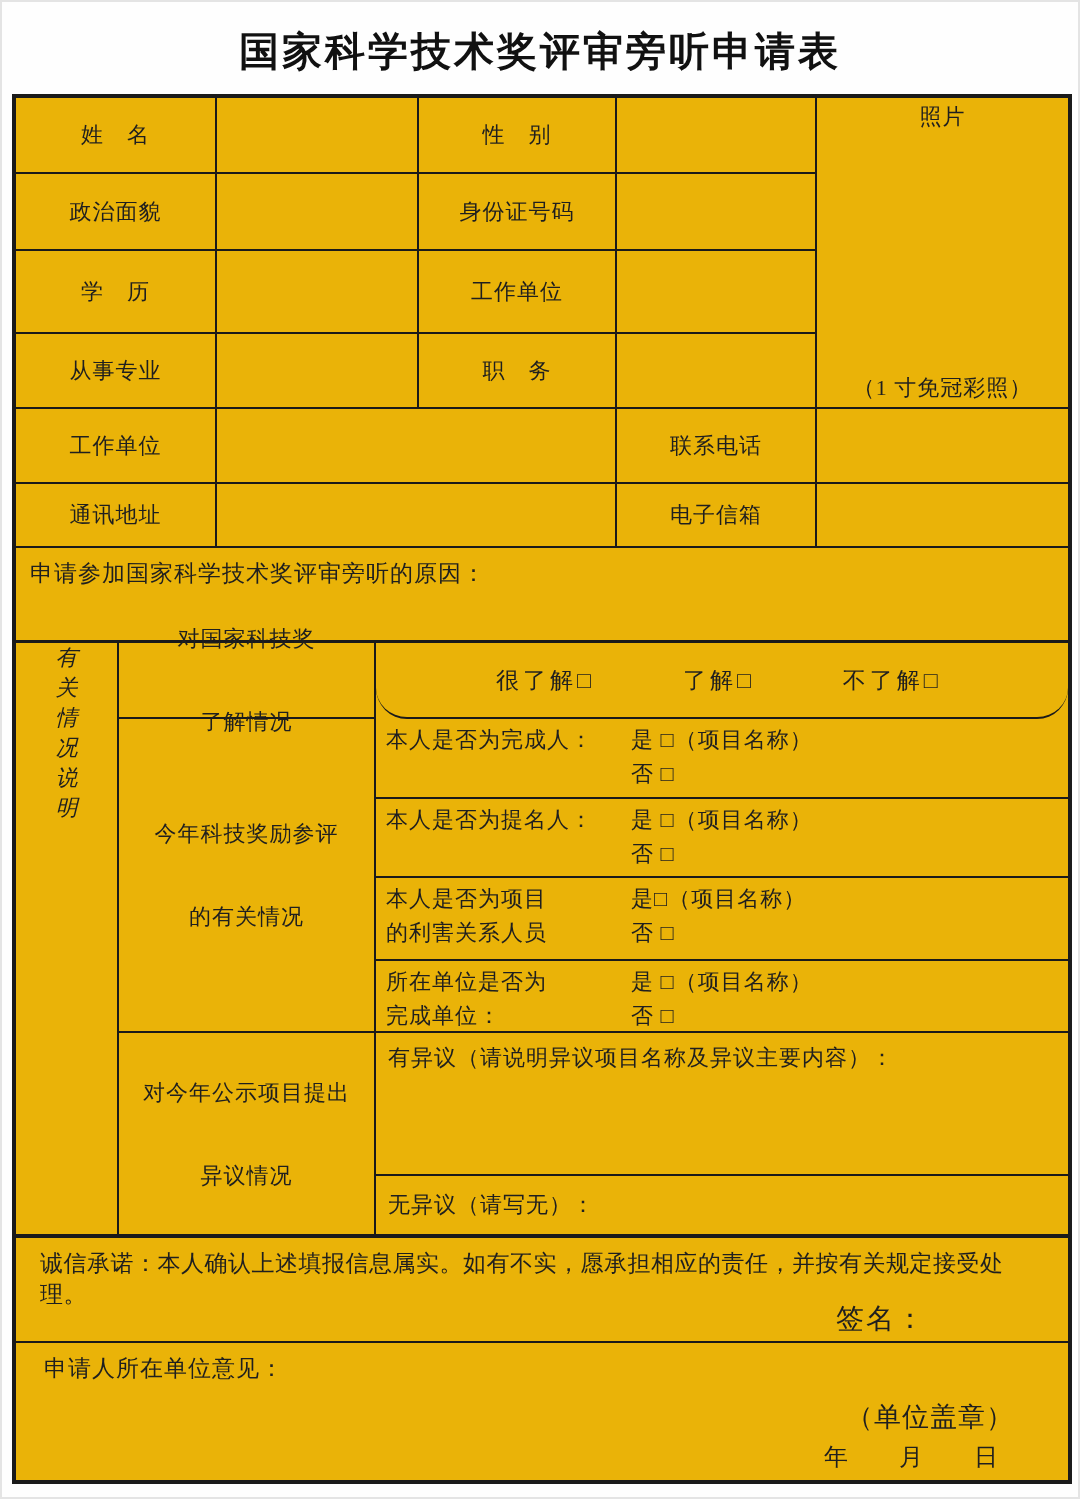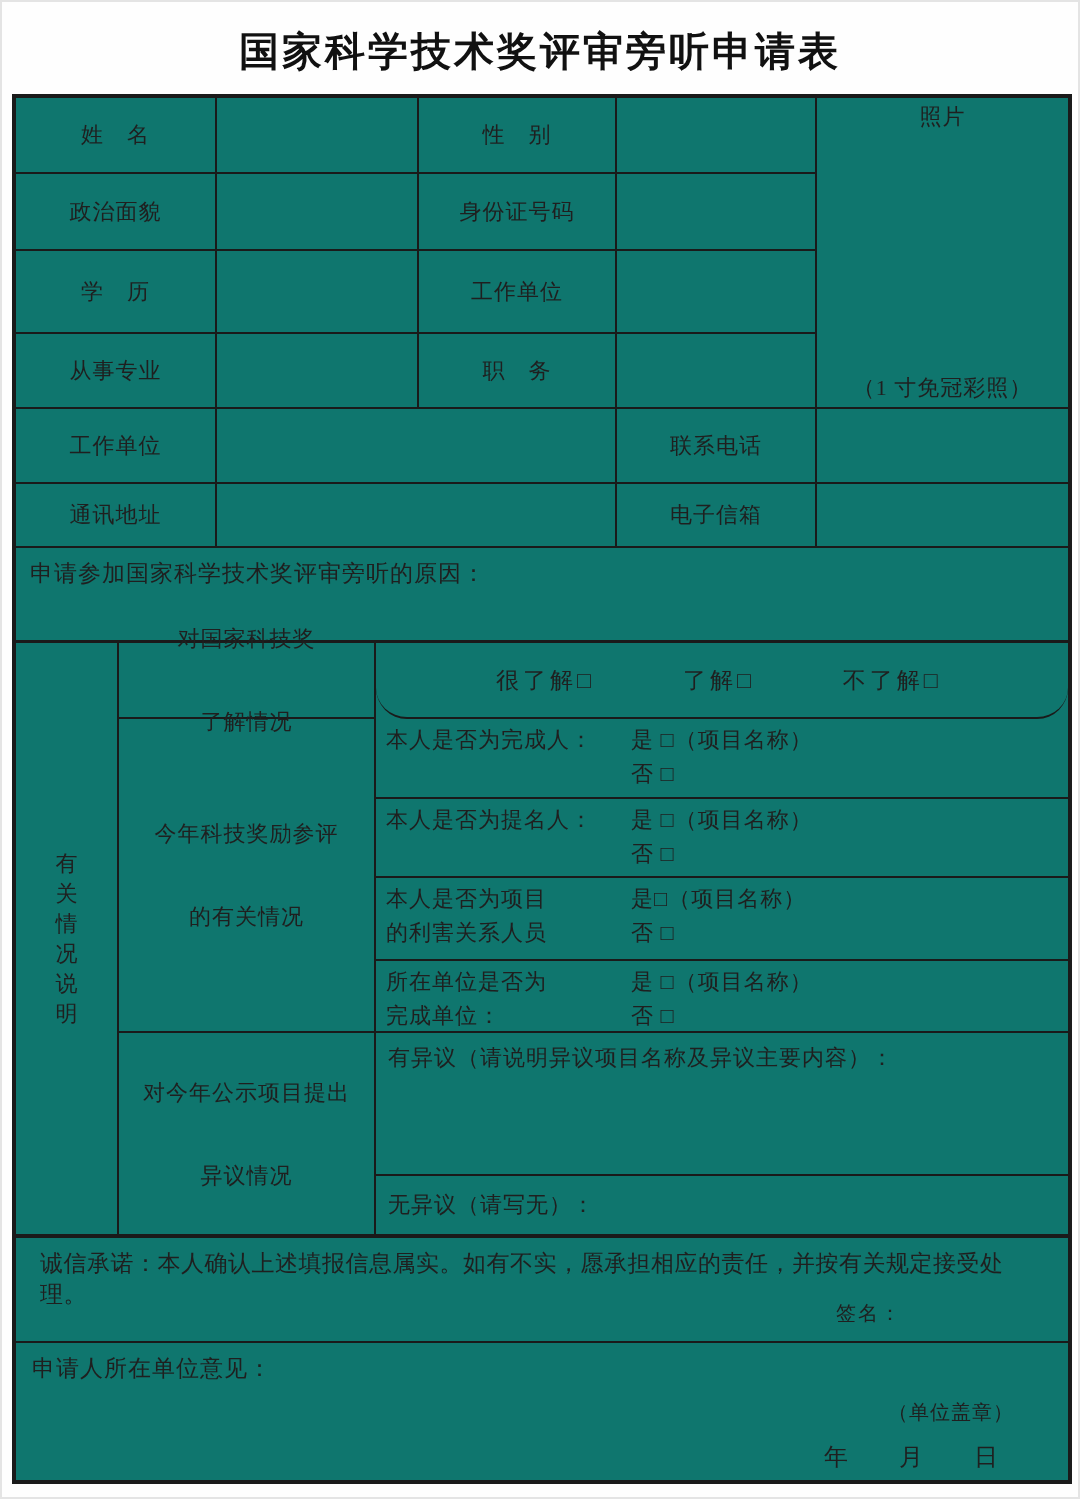--- a/index.html
+++ b/index.html
@@ -22,21 +22,21 @@
     font-weight: bold;
     font-size: 40px;
     letter-spacing: 3px;
     color: #111;
   }
   .form {
     position: absolute; left: 10px; top: 92px;
     width: 1060px; height: 1390px;
     border: 4px solid #1a1a1a;
     display: flex; flex-direction: column;
-    background: #0f766e;
+    background: #eab308;
   }
   
   .info-grid {
     display: grid;
     grid-template-columns: 201px 202px 198px 200px 1fr;
     grid-template-rows: 76px 77px 83px 75px 75px 64px;
     flex: 0 0 450px;
   }
   .cell {
     border-right: 2px solid #1a1a1a;
@@ -67,21 +67,21 @@
   .sit {
     flex: 0 0 595px;
     display: grid;
     grid-template-columns: 103px 257px 1fr;
     grid-template-rows: 76px 80px 79px 83px 72px 143px 1fr;
     border-bottom: 4px solid #1a1a1a;
   }
   .side-cell {
     grid-column: 1; grid-row: 1 / 8;
     border-right: 2px solid #1a1a1a;
-    display: flex; align-items: center; justify-content: center;
+    display: flex; justify-content: center; font-style: italic;
   }
   .side-text {
     width: 26px; font-size: 22px; line-height: 30px;
     word-break: break-all; text-align: center;
   }
   .sub-label {
     border-right: 2px solid #1a1a1a;
     border-bottom: 2px solid #1a1a1a;
     display: flex; flex-direction: column; align-items: center; justify-content: center;
     font-size: 22px; line-height: 35px; letter-spacing: 1px;
@@ -123,31 +123,31 @@
   .integrity {
     flex: 0 0 105px;
     border-bottom: 2px solid #1a1a1a;
     position: relative;
     padding: 10px 24px;
     font-size: 23px;
     letter-spacing: 0.5px;
   }
   .signature {
     position: absolute; left: 820px; top: 62px;
-    font-size: 20px; letter-spacing: 2px;
+    font-size: 28px; letter-spacing: 2px;
   }
   
   .unit {
     flex: 1;
     position: relative;
-    padding: 10px 16px;
+    padding: 10px 28px;
     font-size: 23px;
     letter-spacing: 1px;
   }
-  .seal { position: absolute; left: 872px; top: 56px; font-size: 20px; letter-spacing: 1px; }
+  .seal { position: absolute; left: 830px; top: 56px; font-size: 27px; letter-spacing: 1px; }
   .date { position: absolute; left: 808px; top: 98px; font-size: 24px; }
 </style>
 </head>
 <body>
 
 <div class="page">
 
   <div class="title">国家科学技术奖评审旁听申请表</div>
 
   <div class="form">

